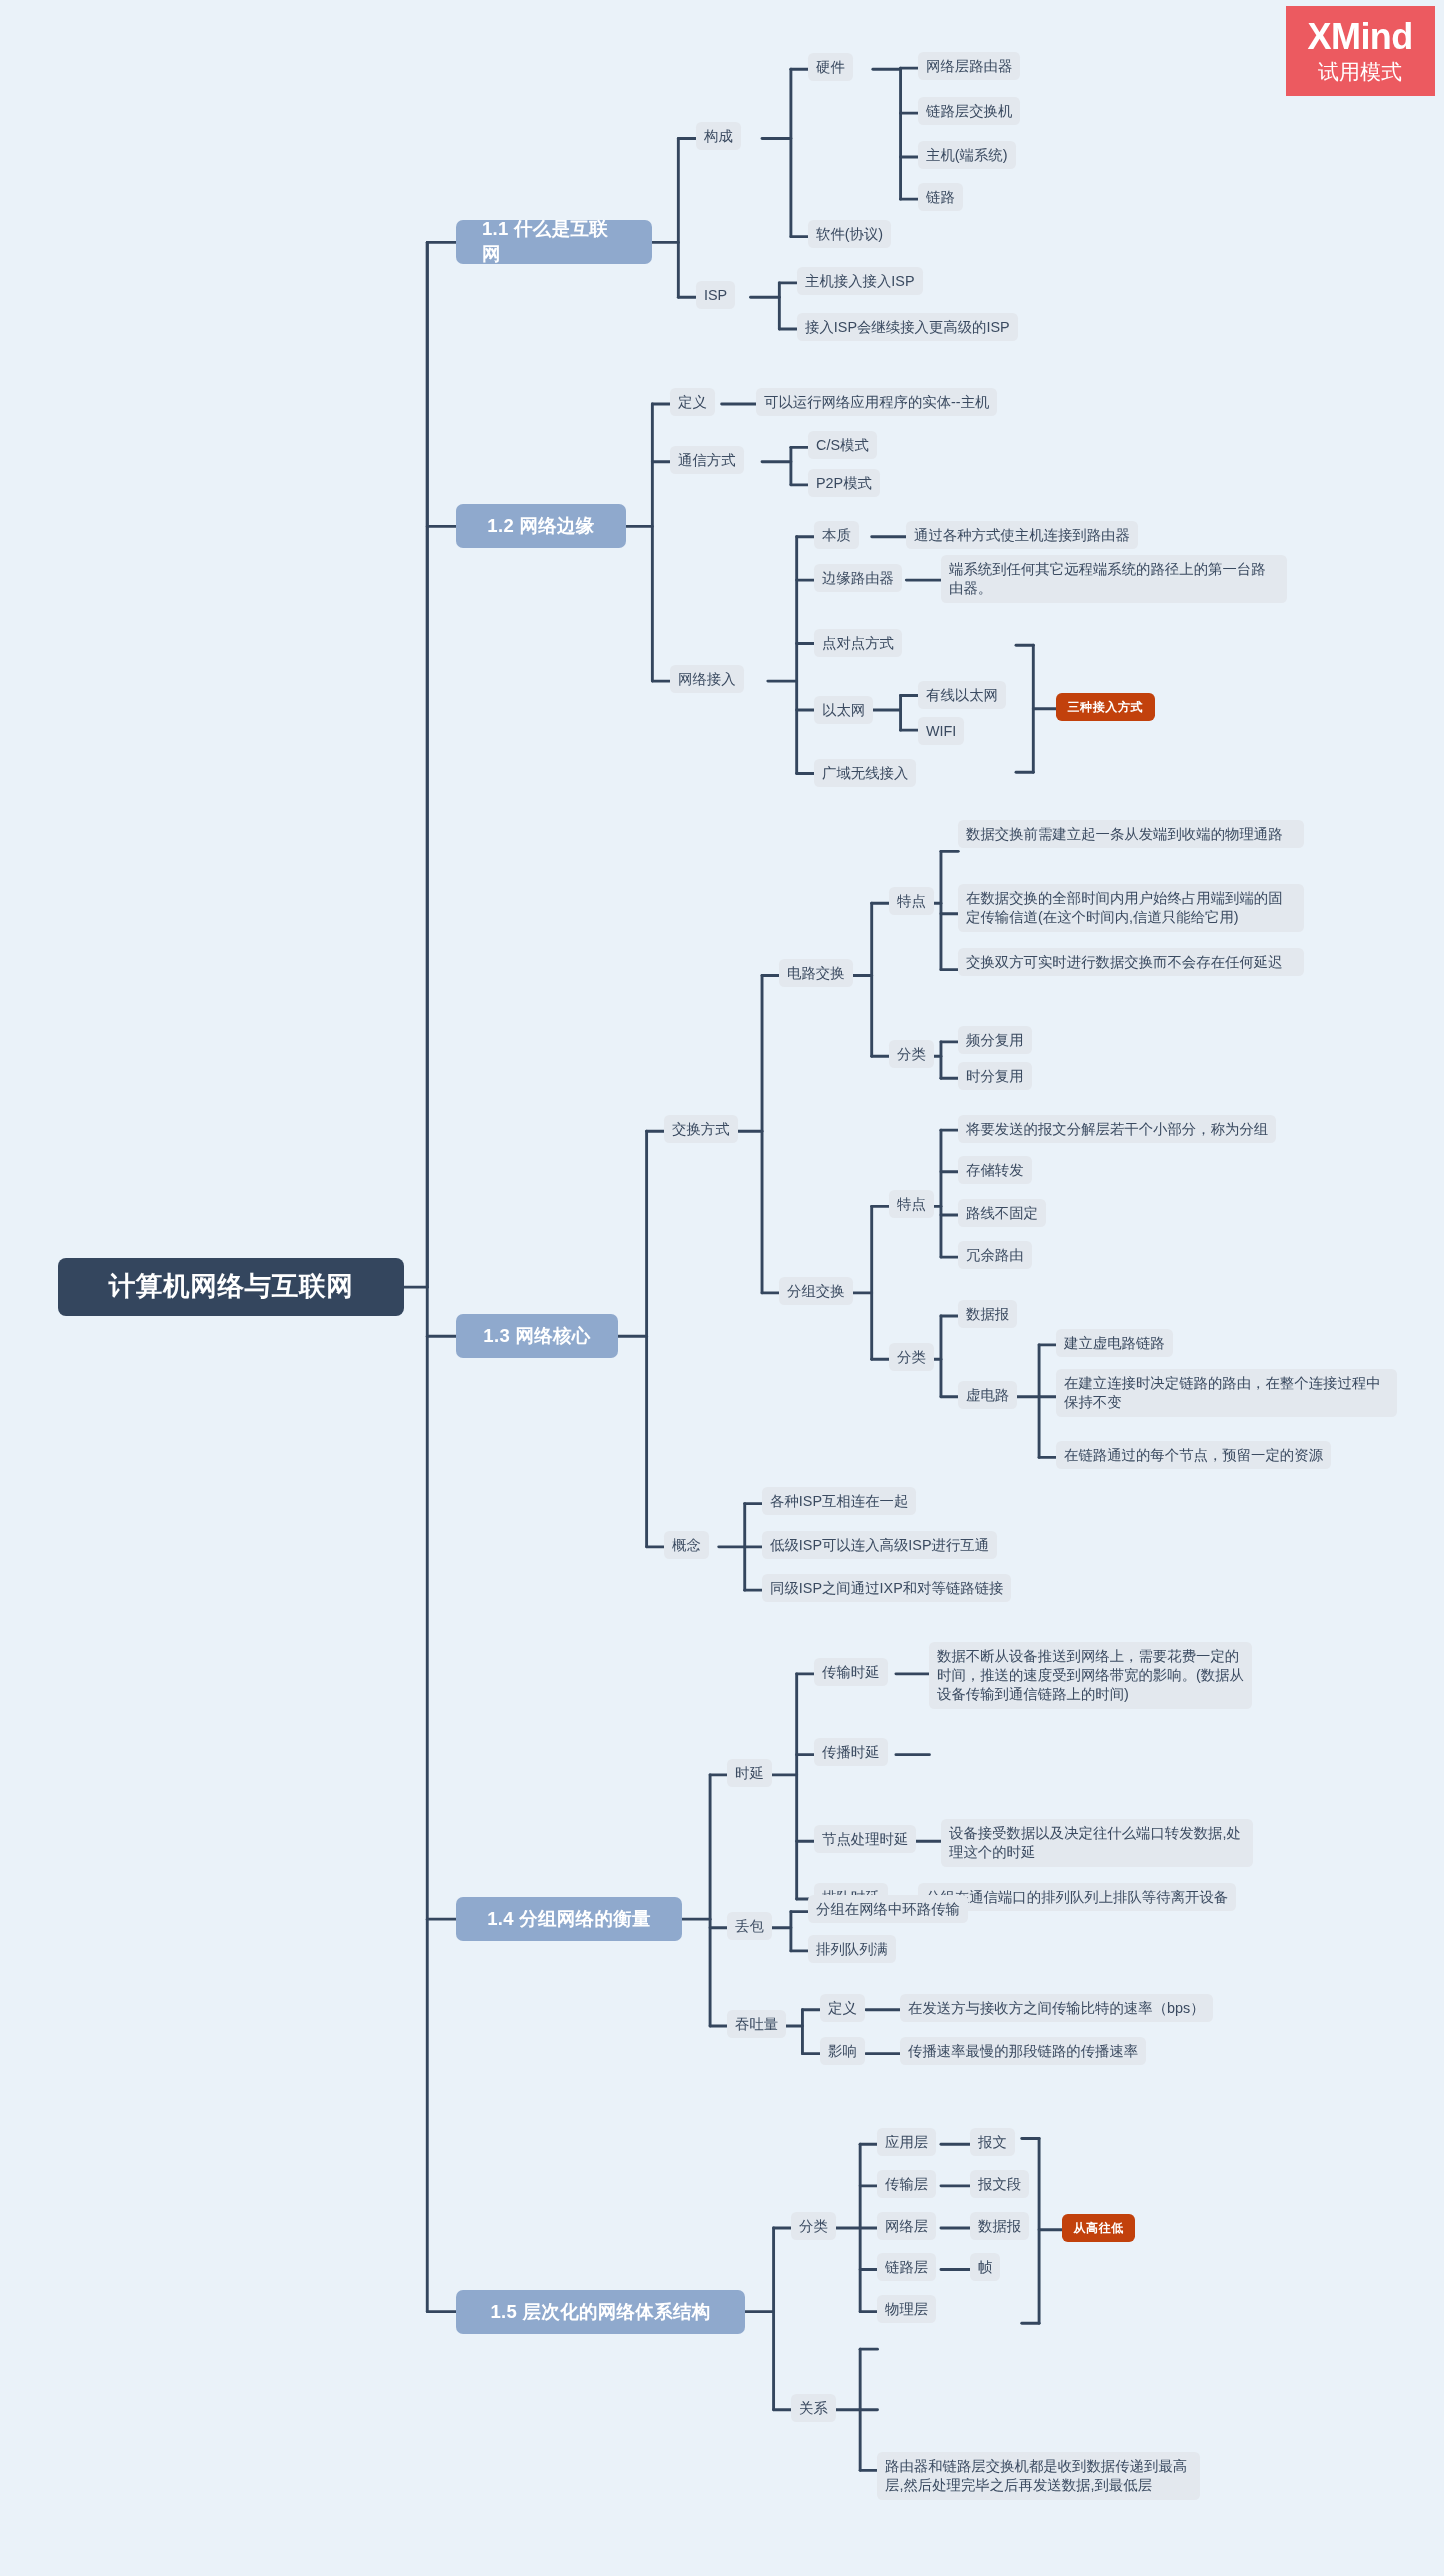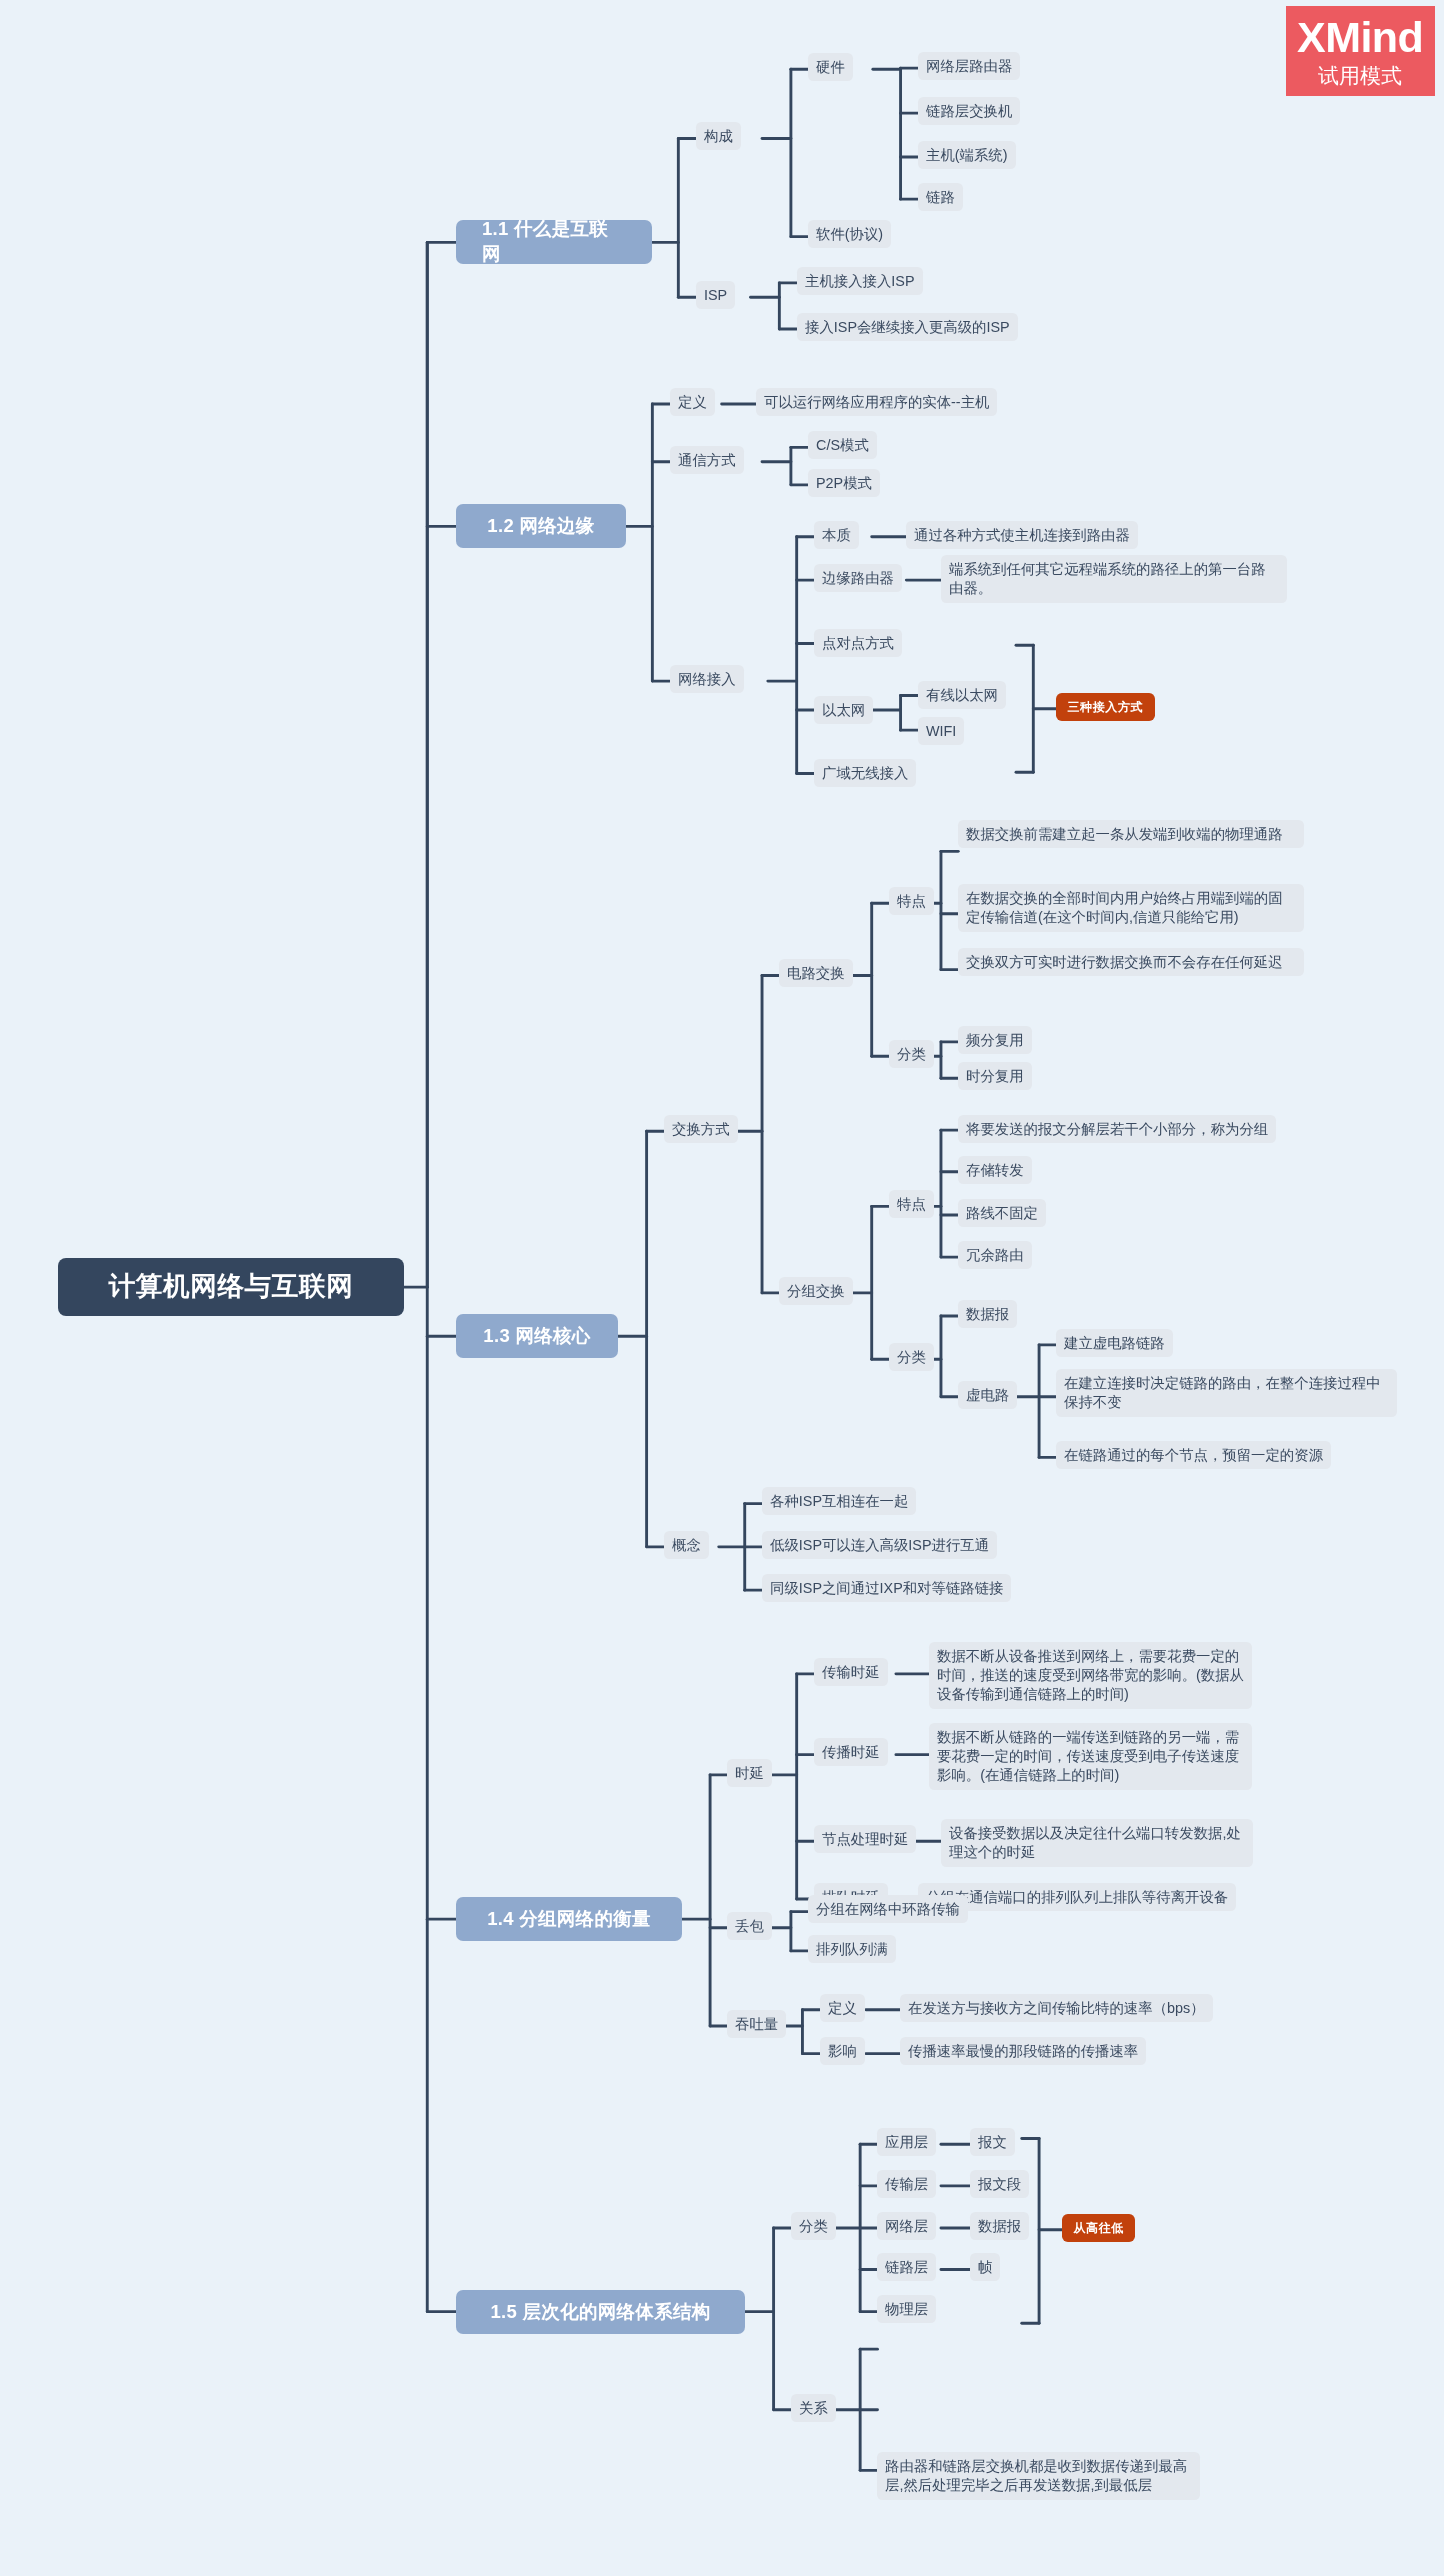--- a/index.html
+++ b/index.html
@@ -12,21 +12,21 @@
   }
   
   #xmind-badge{
     position:absolute;top:5.8px;right:10.4px;
     width:149px;height:90px;
     background:#ec5a60;
     display:flex;flex-direction:column;
     align-items:center;justify-content:center;
     color:#fff;z-index:50;
   }
-  #xmind-badge .xm-logo{font-size:43px;font-weight:bold;letter-spacing:-0.6px;line-height:1;}
+  #xmind-badge .xm-logo{font-size:36px;font-weight:bold;letter-spacing:-0.6px;line-height:1;}
   #xmind-badge .xm-sub{font-size:21px;margin-top:5.8px;line-height:1;}
 
   
   .mm{position:absolute;left:0;top:0;width:1445px;height:2576px;}
   svg.lines{position:absolute;left:0;top:0;width:1445px;height:2576px;pointer-events:none;}
 
   .node{
     position:absolute;
     box-sizing:border-box;
     display:flex;align-items:center;
@@ -327,21 +327,20 @@
   <div class="node n-sub" style="left:762px;top:1487px;">各种ISP互相连在一起</div>
   <div class="node n-sub" style="left:762px;top:1531px;">低级ISP可以连入高级ISP进行互通</div>
   <div class="node n-sub" style="left:762px;top:1574px;">同级ISP之间通过IXP和对等链路链接</div>
 
   <div class="node n-main" style="left:456px;top:1897px;width:226px;height:44px;">1.4 分组网络的衡量</div>
 
   <div class="node n-sub" style="left:727px;top:1759px;">时延</div>
   <div class="node n-sub" style="left:814px;top:1658px;">传输时延</div>
   <div class="node n-sub wrap" style="left:929px;top:1642px;width:323px;">数据不断从设备推送到网络上，需要花费一定的时间，推送的速度受到网络带宽的影响。(数据从设备传输到通信链路上的时间)</div>
   <div class="node n-sub" style="left:814px;top:1738px;">传播时延</div>
-  <div class="node n-sub wrap" style="left:929px;top:1723px;width:323px;">数据不断从链路的一端传送到链路的另一端，需要花费一定的时间，传送速度受到电子传送速度影响。(在通信链路上的时间)</div>
   <div class="node n-sub" style="left:814px;top:1825px;">节点处理时延</div>
   <div class="node n-sub wrap" style="left:941px;top:1819px;width:312px;">设备接受数据以及决定往什么端口转发数据,处理这个的时延</div>
   <div class="node n-sub" style="left:814px;top:1883px;">排队时延</div>
   <div class="node n-sub" style="left:918px;top:1883px;">分组在通信端口的排列队列上排队等待离开设备</div>
 
   <div class="node n-sub" style="left:727px;top:1912px;">丢包</div>
   <div class="node n-sub" style="left:808px;top:1895px;">分组在网络中环路传输</div>
   <div class="node n-sub" style="left:808px;top:1935px;">排列队列满</div>
 
   <div class="node n-sub" style="left:727px;top:2010px;">吞吐量</div>

